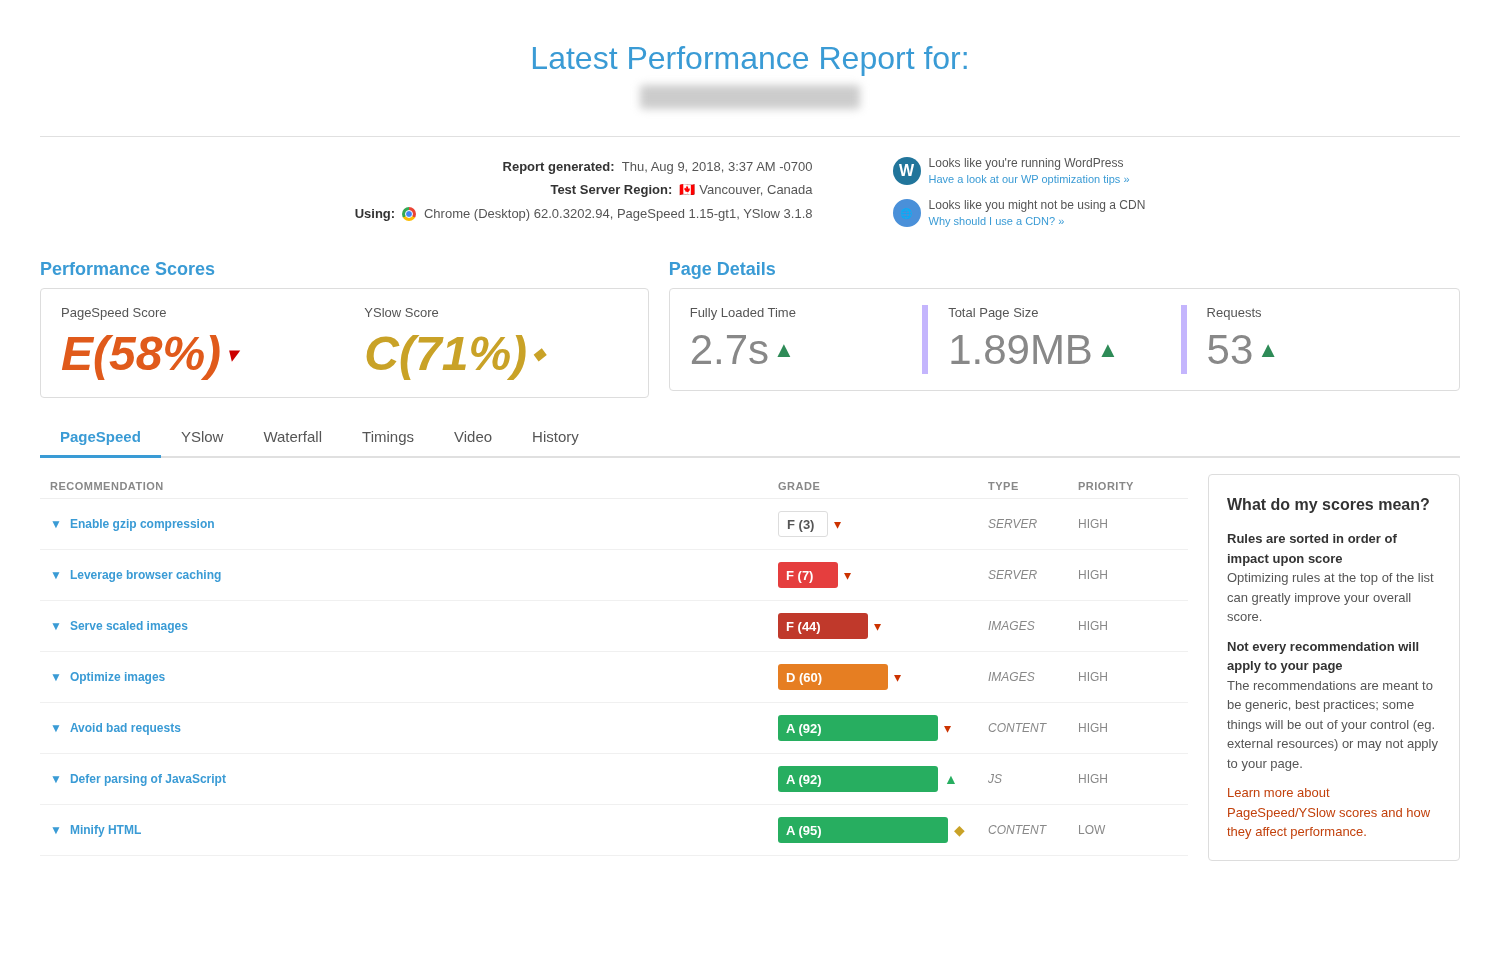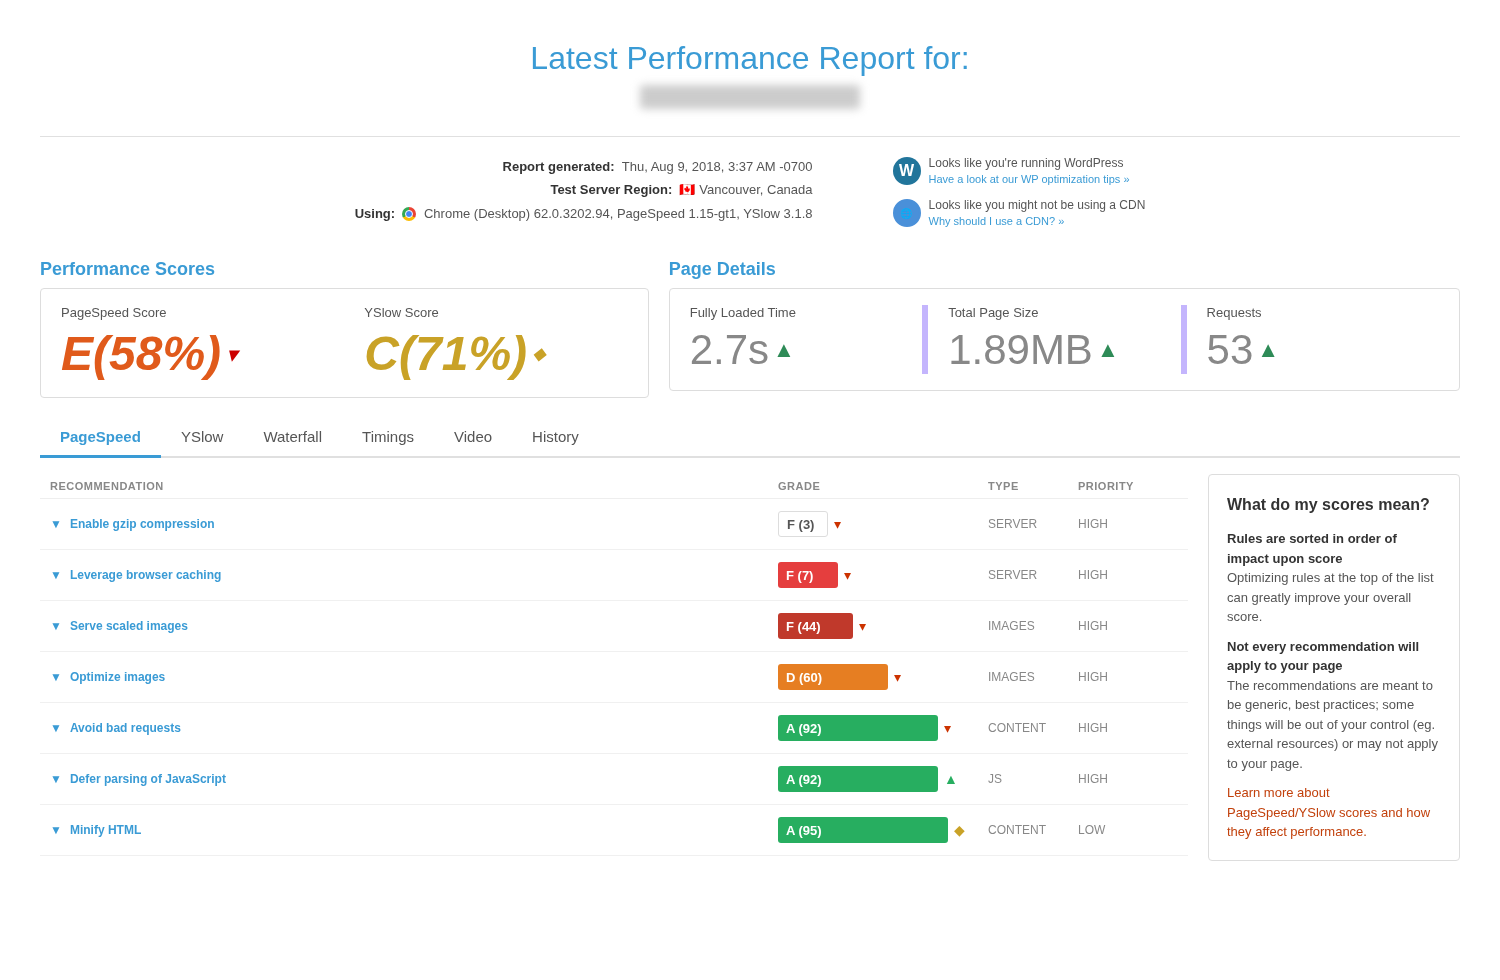--- a/index.html
+++ b/index.html
@@ -64,21 +64,21 @@
     .grade-bar { height: 26px; border-radius: 3px; display: flex; align-items: center; padding: 0 8px; color: #fff; font-size: 13px; font-weight: bold; min-width: 50px; }
     .grade-f-empty { background: #fff; border: 1px solid #ddd; color: #555; }
     .grade-f-red { background: #e53e3e; }
     .grade-f-red2 { background: #c0392b; }
     .grade-d-orange { background: #e67e22; }
     .grade-a-green { background: #27ae60; }
     .grade-chevron { color: #cc3300; font-size: 14px; }
     .grade-chevron-up { color: #27ae60; font-size: 14px; }
     .grade-diamond { color: #c9a227; font-size: 14px; }
 
-    .type-cell { font-size: 12px; color: #888; text-transform: uppercase; }
+    .type-cell { font-size: 12px; color: #888; text-transform: uppercase; font-style: italic; }
     .priority-cell { font-size: 12px; color: #888; text-transform: uppercase; }
 
     
     .info-box { width: 252px; border: 1px solid #ddd; border-radius: 4px; padding: 18px; font-size: 13px; line-height: 1.5; flex-shrink: 0; }
     .info-box h3 { font-size: 16px; font-weight: bold; color: #333; margin-bottom: 12px; }
     .info-box p { margin-bottom: 10px; color: #555; }
     .info-box strong { color: #333; }
     .info-box a { color: #c2410c; text-decoration: none; }
 
     
@@ -224,21 +224,21 @@
         <div class="type-cell">SERVER</div>
         <div class="priority-cell">HIGH</div>
       </div>
 
       <div class="table-row">
         <div class="rec-cell">
           <span class="arrow-icon">▼</span>
           <a href="#" class="rec-link">Serve scaled images</a>
         </div>
         <div class="grade-cell">
-          <span class="grade-bar grade-f-red2" style="width:75px;">F (44)</span>
+          <span class="grade-bar grade-f-red2" style="width:90px;">F (44)</span>
           <span class="grade-chevron">▾</span>
         </div>
         <div class="type-cell">IMAGES</div>
         <div class="priority-cell">HIGH</div>
       </div>
 
       <div class="table-row">
         <div class="rec-cell">
           <span class="arrow-icon">▼</span>
           <a href="#" class="rec-link">Optimize images</a>

